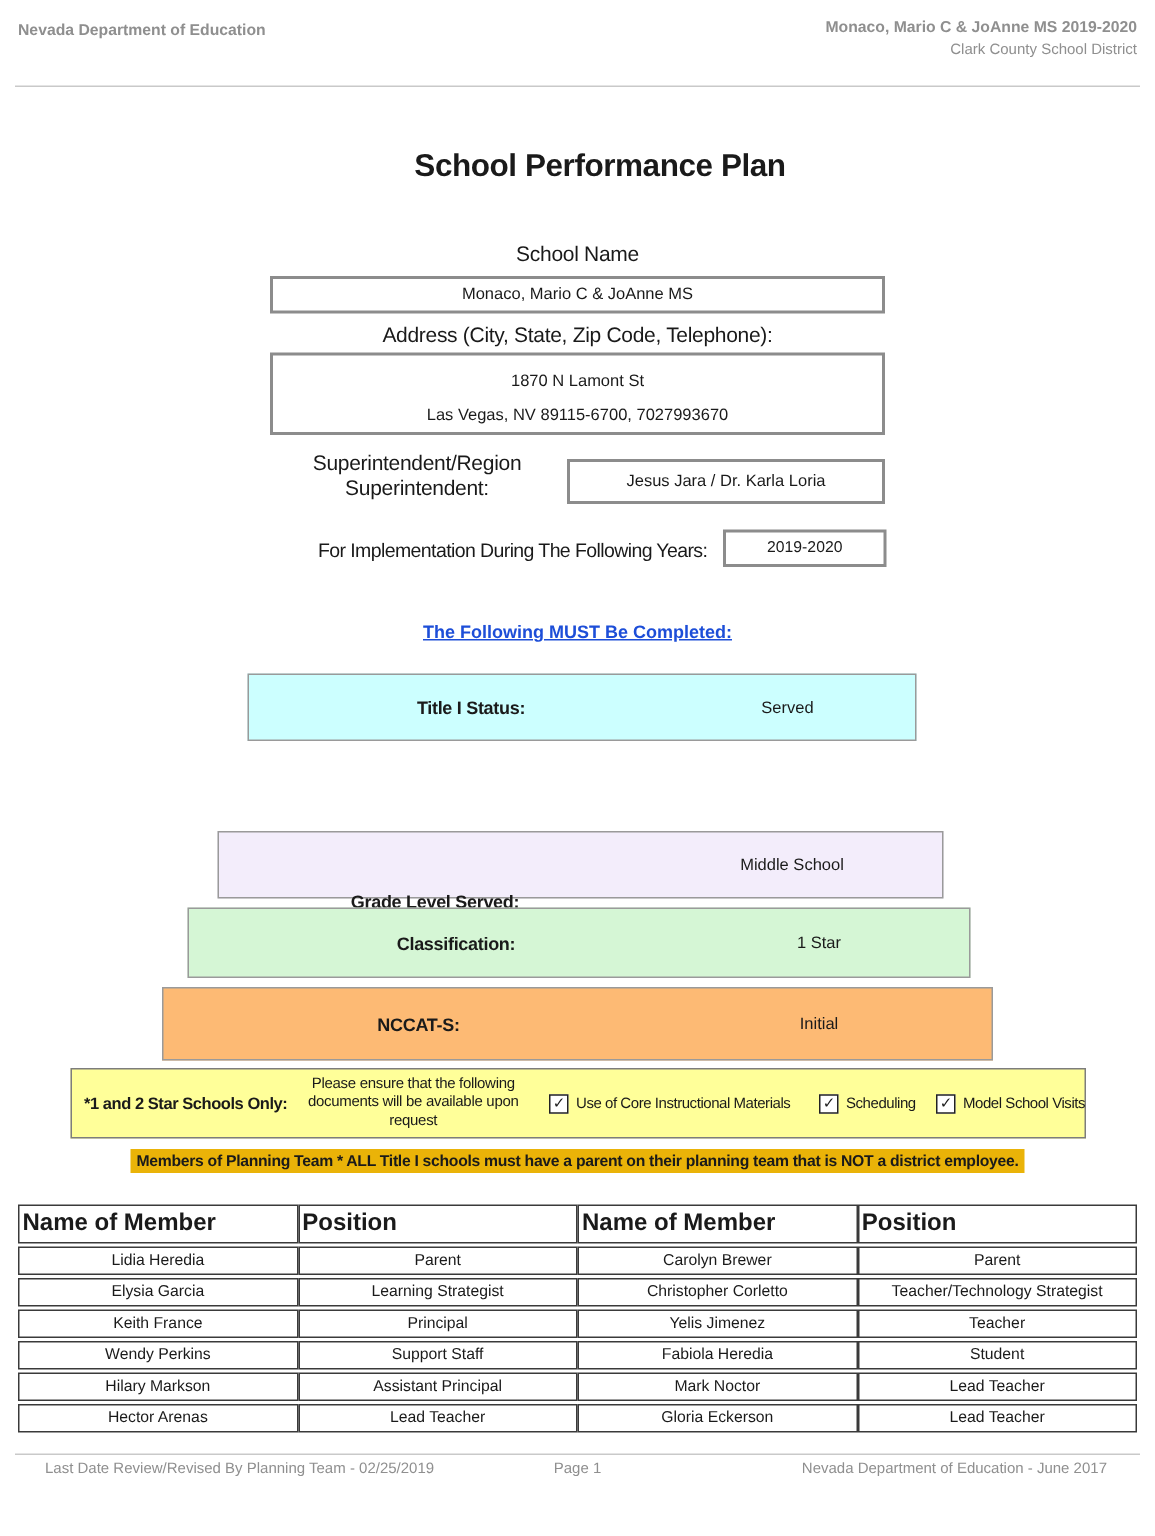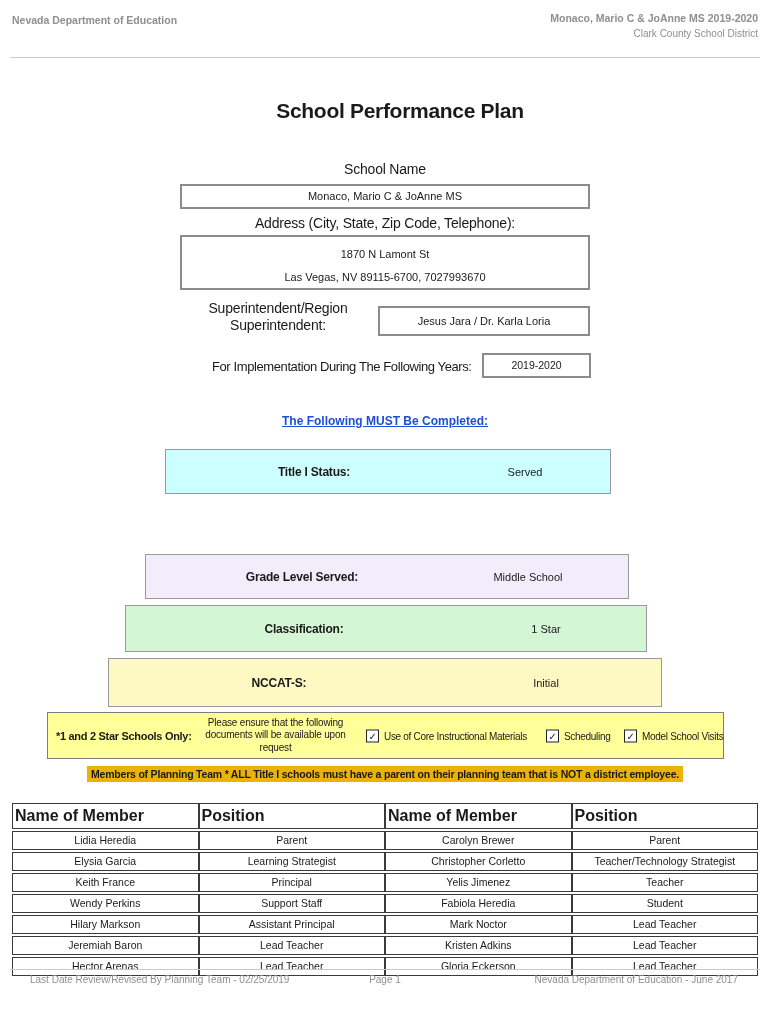--- a/index.html
+++ b/index.html
@@ -45,21 +45,21 @@
   .status-row{position:absolute;border:1px solid #9a9a9a;}
   .status-row .s-label{position:absolute;top:50%;transform:translate(-50%,-50%);
                        font-size:12px;font-weight:bold;white-space:nowrap;letter-spacing:-0.2px;}
   .status-row .s-value{position:absolute;top:50%;transform:translate(-50%,-50%);
                        font-size:11px;white-space:nowrap;}
   #row-0{top:449px;left:165px;width:444px;height:43px;}
   #row-0 .s-label{left:148px;} #row-0 .s-value{left:359px;}
   #row-1{top:501px;left:145px;width:482px;height:44px;}
   #row-1 .s-label{left:168px;} #row-1 .s-value{left:408px;}
   #row-2{top:554px;left:145px;width:482px;height:43px;}
-  #row-2 .s-label{left:156px;} #row-2 .s-value{left:382px;}
+  #row-2 .s-label{left:144px;margin-top:24px;} #row-2 .s-value{left:382px;}
   #row-3{top:605px;left:125px;width:520px;height:45px;}
   #row-3 .s-label{left:178px;} #row-3 .s-value{left:420px;}
   #row-4{top:658px;left:108px;width:552px;height:47px;}
   #row-4 .s-label{left:170px;} #row-4 .s-value{left:437px;}
 
   
   #star-row{position:absolute;top:712px;left:47px;width:675px;height:45px;border:1px solid #7d7d7d;}
   #star-row .yr-label{position:absolute;left:8px;top:50%;transform:translateY(-50%);
                       font-size:11px;font-weight:bold;letter-spacing:-0.3px;white-space:nowrap;}
   #star-row .yr-note{position:absolute;left:150px;width:155px;top:50%;transform:translateY(-50%);
@@ -121,21 +121,21 @@
     <span class="s-value">Served</span>
   </div>
   <div class="status-row" id="row-2" style="background-color: rgb(243, 237, 251);">
     <span class="s-label">Grade Level Served:</span>
     <span class="s-value">Middle School</span>
   </div>
   <div class="status-row" id="row-3" style="background-color: rgb(213, 246, 213);">
     <span class="s-label">Classification:</span>
     <span class="s-value">1 Star</span>
   </div>
-  <div class="status-row" id="row-4" style="background-color: #fef9c3; text-align: center;">
+  <div class="status-row" id="row-4" style="background-color: #fdba74; text-align: center;">
     <span class="s-label">NCCAT-S:</span>
     <span class="s-value">Initial</span>
   </div>
 
   <div id="star-row" style="background-color: rgb(255, 255, 153);">
     <span class="yr-label">*1 and 2 Star Schools Only:</span>
     <span class="yr-note">Please ensure that the following documents will be available upon request</span>
     <span class="cb-item" id="cb-0">
       <span class="cb-box">✓</span>
       <span>Use of Core Instructional Materials</span>
@@ -188,26 +188,20 @@
         <td>Fabiola Heredia</td>
         <td>Student</td>
       </tr>
       <tr>
         <td>Hilary Markson</td>
         <td>Assistant Principal</td>
         <td>Mark Noctor</td>
         <td>Lead Teacher</td>
       </tr>
       <tr>
-        <td>Jeremiah Baron</td>
-        <td>Lead Teacher</td>
-        <td>Kristen Adkins</td>
-        <td>Lead Teacher</td>
-      </tr>
-      <tr>
         <td>Hector Arenas</td>
         <td>Lead Teacher</td>
         <td>Gloria Eckerson</td>
         <td>Lead Teacher</td>
       </tr>
     </tbody>
   </table>
 
   <div class="rule" id="rule-bottom"></div>
   <div class="ftr" id="footer-left">Last Date Review/Revised By Planning Team - 02/25/2019</div>

